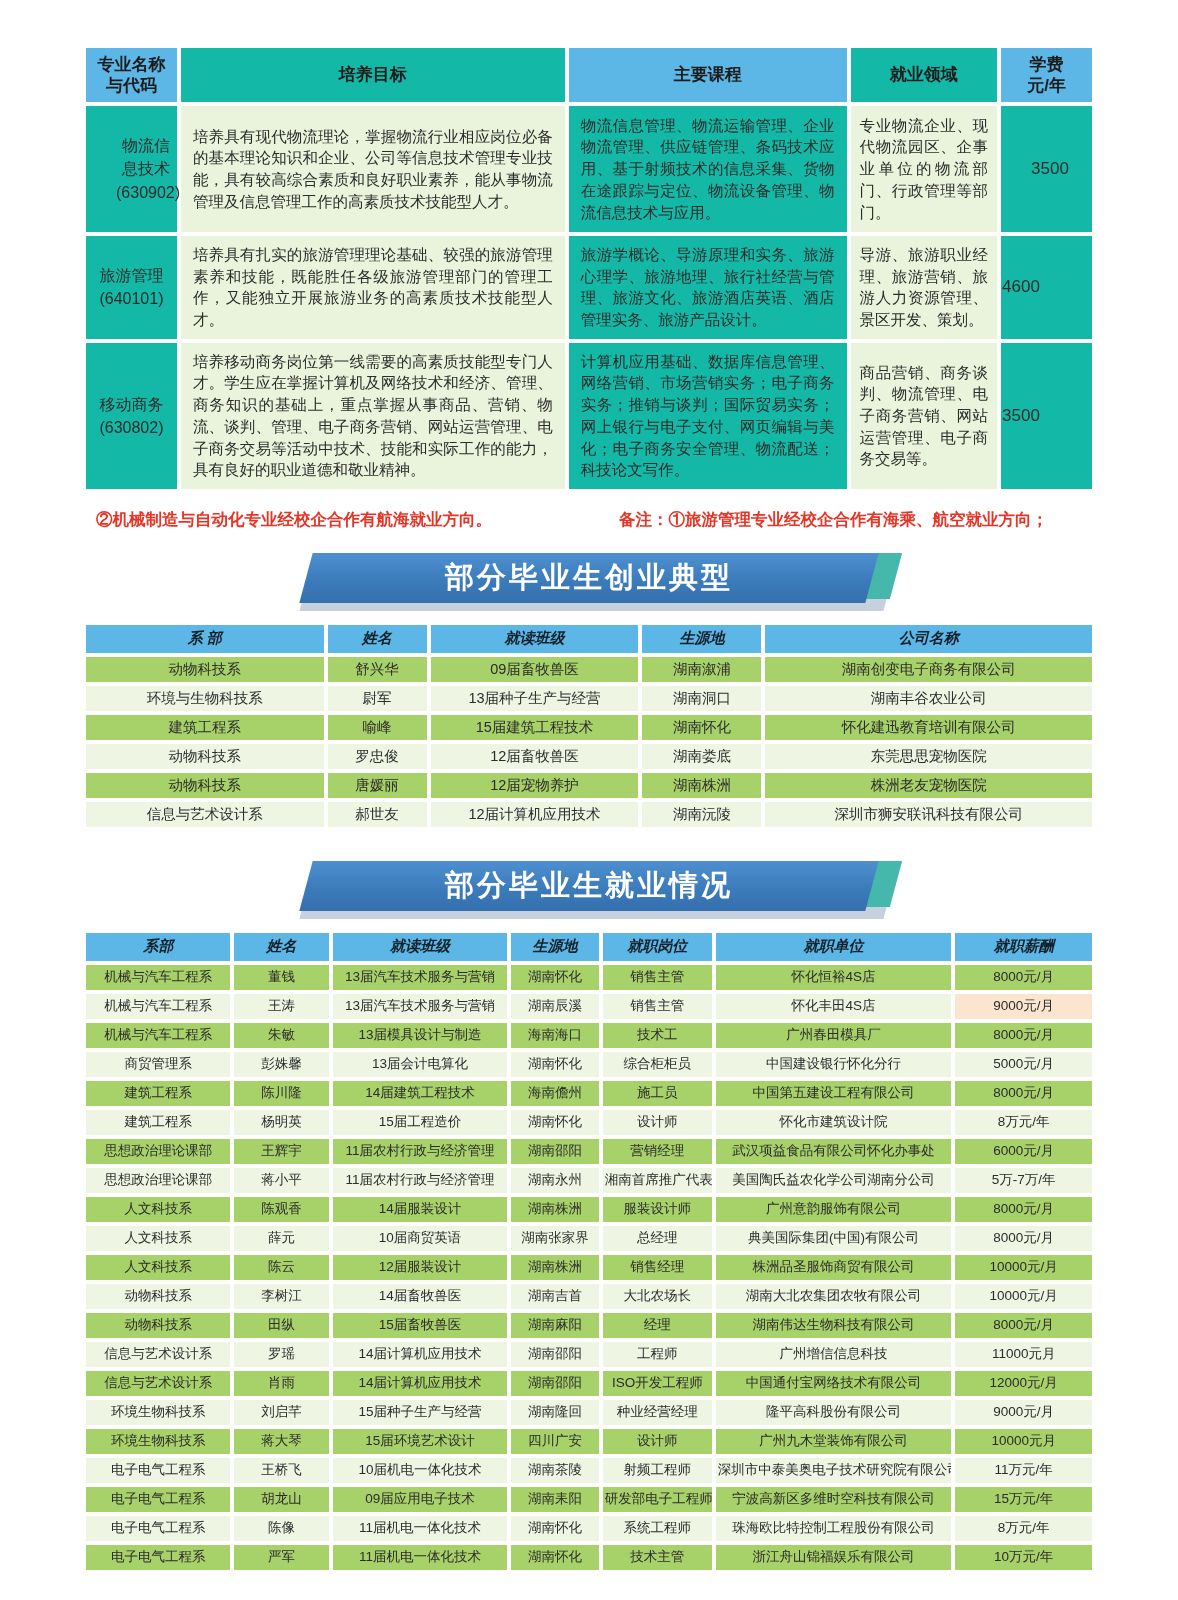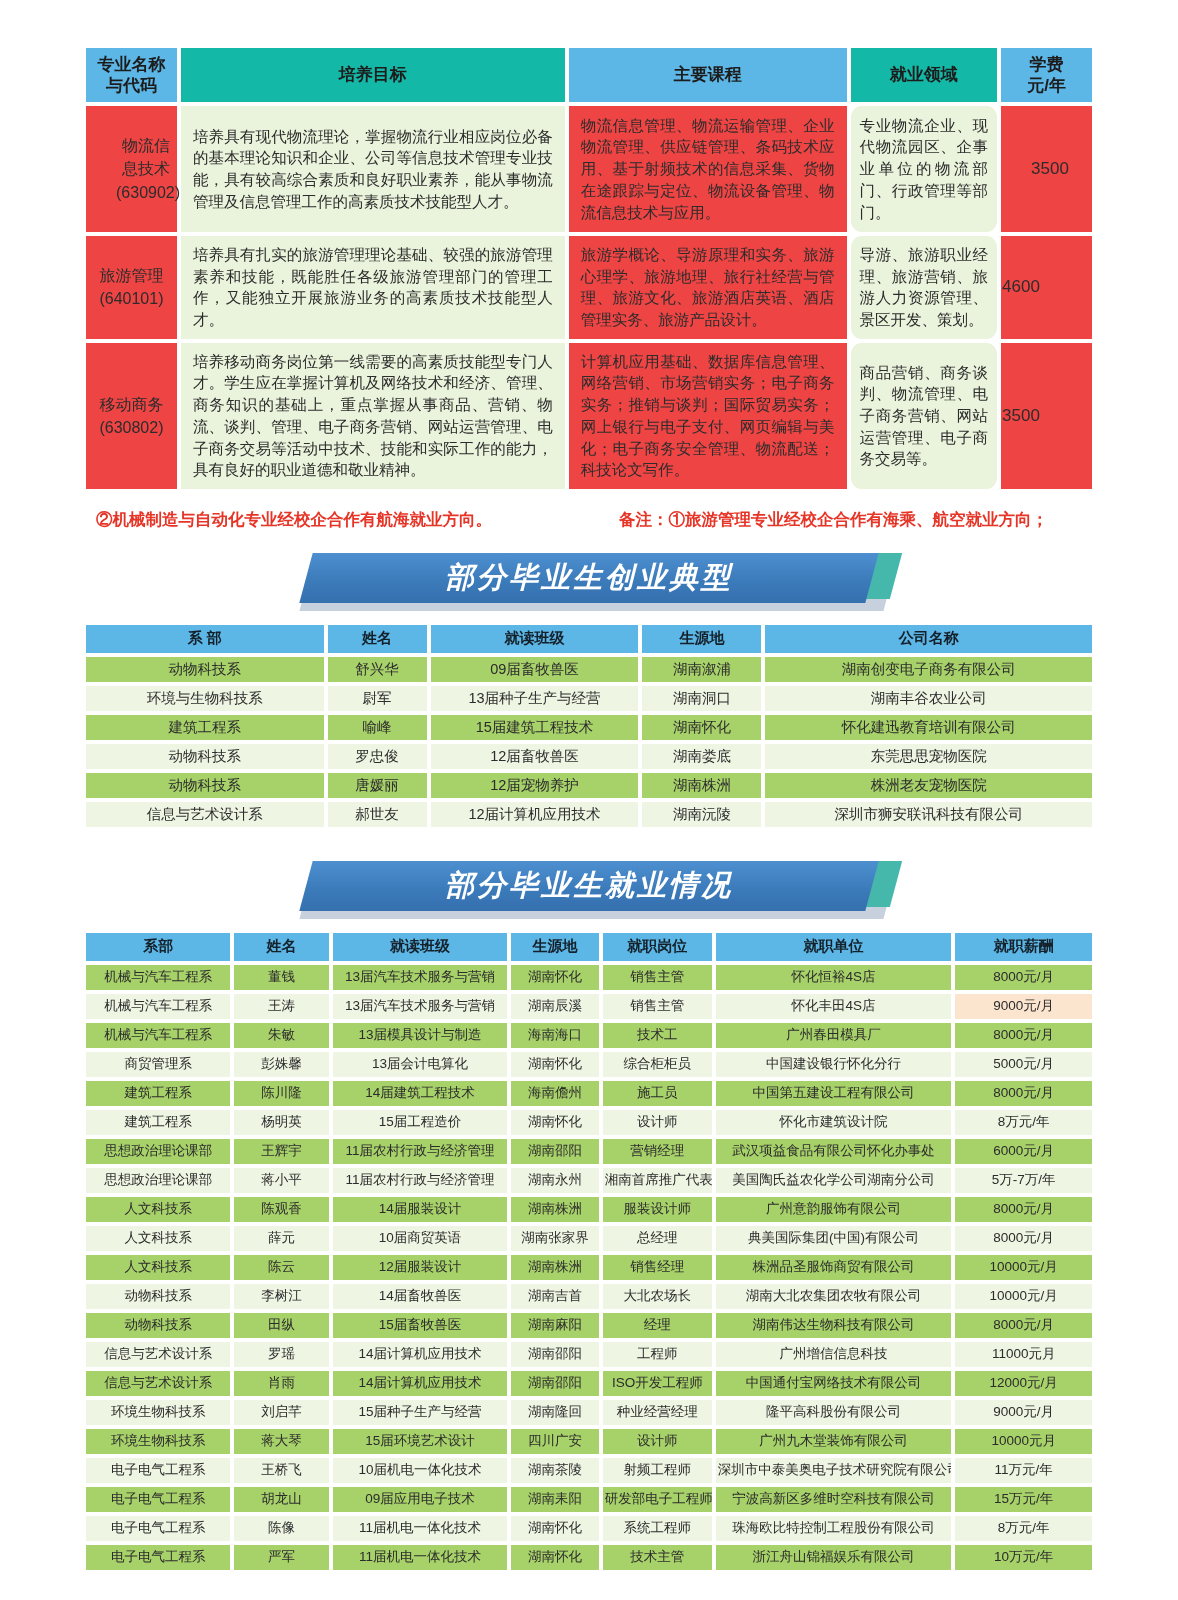--- a/index.html
+++ b/index.html
@@ -17,52 +17,52 @@
   table{border-collapse:separate;border-spacing:4px;width:100%;table-layout:fixed;}
   th,td{vertical-align:middle;}
   .majors th{
     font-size:17px;font-weight:bold;color:#1c1c1c;
     text-align:center;white-space:pre-line;line-height:1.25;
     height:52px;
   }
   .majors td{font-size:15.5px;line-height:1.4;color:#2c2c2c;}
   .hb{background:#5cb6e6;}           
   .hg{background:#14b8a6;}           
-  .cb{background:#ef4444;}           
+  .cb{background:#14b8a6;}           
   .cg{background:#eaf3db;}           
   .majors .name-cell{text-align:center;font-size:16px;line-height:1.45;}
   .majors .para{text-align:justify;padding:8px 12px;}
-  .majors .fields{text-align:justify;padding:8px 9px;border-radius:11px;}
+  .majors .fields{text-align:justify;padding:8px 9px;}
   .majors .tuition{font-size:17px;}
   .r1 td{height:110px;padding-left:30px;}
   .r2 td{height:86px;margin-left:19px;}
   .r3 td{height:122px;}
 
   
   .note{
     display:flex;justify-content:space-between;
     margin:16px 2px 0 14px;width:952px;
     color:#e63426;font-size:16.5px;font-weight:bold;
     font-family:"DejaVu Serif","Liberation Serif",serif;
   }
 
   
-  .banner-wrap{position:relative;width:566px;height:50px;margin:22px auto 18px auto;font-style:italic;}
+  .banner-wrap{position:relative;width:566px;height:50px;margin:22px auto 18px auto;}
   .banner-shadow,.banner-teal{position:absolute;transform:skewX(-15deg);}
   .banner-shadow{left:0px;top:9px;right:-18px;bottom:-8px;background:#b9c4d5;opacity:.8;}
   .banner-teal{top:0px;right:-24px;width:90px;height:46px;background:#45b8ab;}
   .banner-main{position:absolute;inset:0;display:flex;align-items:center;justify-content:center;}
   .banner-main::before{content:'';position:absolute;inset:0;transform:skewX(-15deg);
     background:linear-gradient(180deg,#4d8fd0 0%,#3b7ab9 60%,#356fae 100%);}
   .banner-main span{position:relative;z-index:1;color:#fff;font-size:29px;font-weight:bold;letter-spacing:3px;}
 
   
   .list th{
     background:#5cb6e6;color:#14212b;font-weight:bold;
-    font-size:15px;height:26px;text-align:center;
+    font-size:15px;height:26px;text-align:center;font-style:italic;
   }
   .list td{
     height:25px;text-align:center;color:#2c2c2c;
     overflow:hidden;white-space:nowrap;padding:0 2px;
   }
   .startup td{font-size:14.5px;}
   .emp td{font-size:13.5px;}
   .list tr.even td{background:#a7d169;}
   .list tr.odd  td{background:#eef5e3;}
   .list td.hl{background:#fbe5cf !important;}

